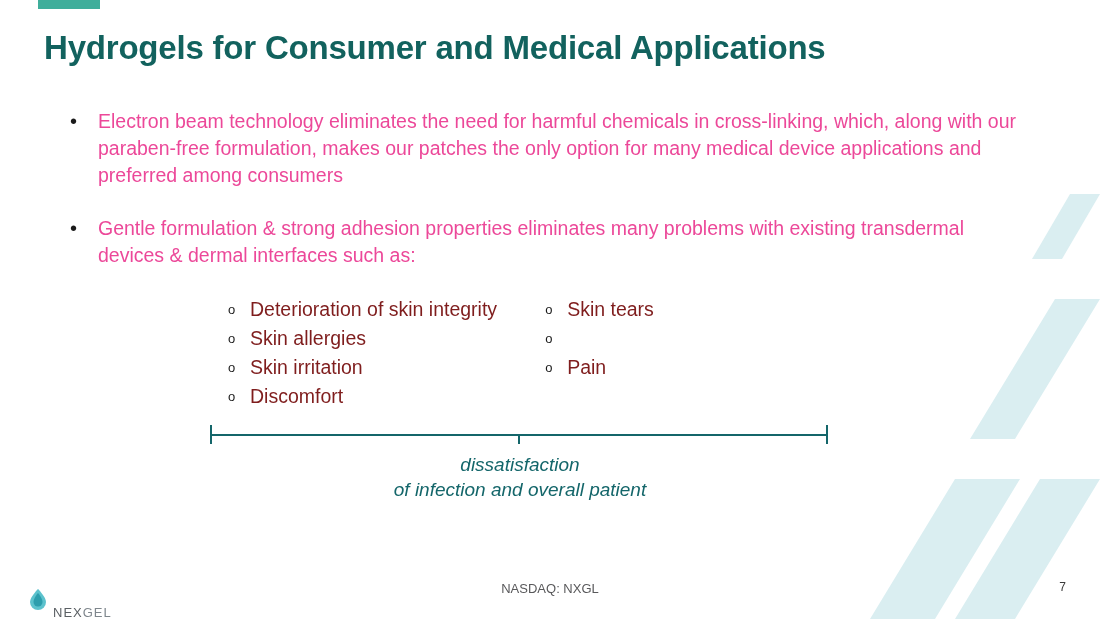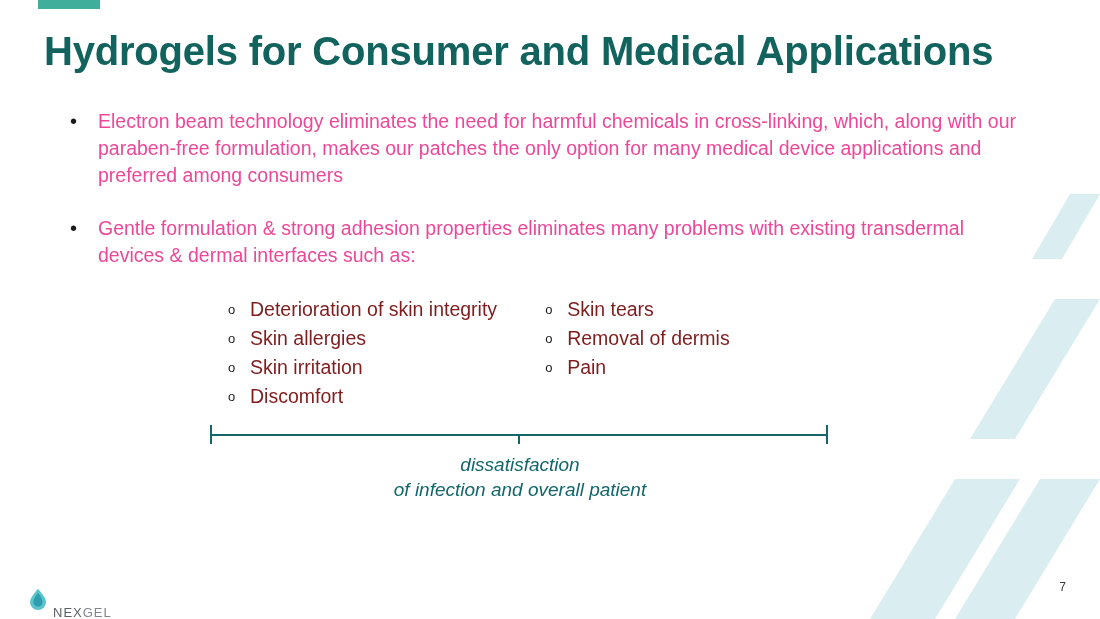--- a/index.html
+++ b/index.html
@@ -39,21 +39,21 @@
     width: 330px;
     height: 430px;
     pointer-events: none;
   }
 
   
   .title {
     position: absolute;
     left: 44px;
     top: 29px;
-    font-size: 40px;
+    font-size: 33px;
     font-weight: bold;
     color: #12625e;
     letter-spacing: -0.2px;
     white-space: nowrap;
   }
 
   
   .bullets {
     position: absolute;
     left: 70px;
@@ -231,21 +231,20 @@
         <span class="sub-text">Discomfort</span>
       </div>
     </div>
     <div class="sublist col2">
       <div class="sub-item">
         <span class="sub-mark">o</span>
         <span class="sub-text">Skin tears</span>
       </div>
       <div class="sub-item">
         <span class="sub-mark">o</span>
-        <span class="sub-text">Removal of dermis</span>
       </div>
       <div class="sub-item">
         <span class="sub-mark">o</span>
         <span class="sub-text">Pain</span>
       </div>
     </div>
   </div>
 
   <svg class="bracket" viewBox="0 0 618 22" xmlns="http://www.w3.org/2000/svg">
     <path d="M1,1 L1,20 M1,11 L617,11 M617,1 L617,20 M309,11 L309,20" stroke="#14666a" stroke-width="2" fill="none"></path>
@@ -260,15 +259,16 @@
     <svg class="logo-mark" viewBox="0 0 20 22" xmlns="http://www.w3.org/2000/svg">
       <path d="M10 1 C10 1 2 9 2 14 a8 8 0 0 0 16 0 C18 9 10 1 10 1 Z" fill="#3fb7c4" opacity="0.85"></path>
       <path d="M10 5 C10 5 5.5 10 5.5 14 a4.5 4.5 0 0 0 9 0 C14.5 10 10 5 10 5 Z" fill="#1a8fa0" opacity="0.7"></path>
     </svg>
     <div class="logo-text">
       <div class="logo-word"><span class="nex">NEX</span><span class="gel">GEL</span></div>
       <div class="logo-tag">advanced hydrogel solutions</div>
     </div>
   </div>
 
+  <div class="ticker">NASDAQ: NXGL</div>
   <div class="page-num">7</div>
 
 </div>
 
 </body></html>

